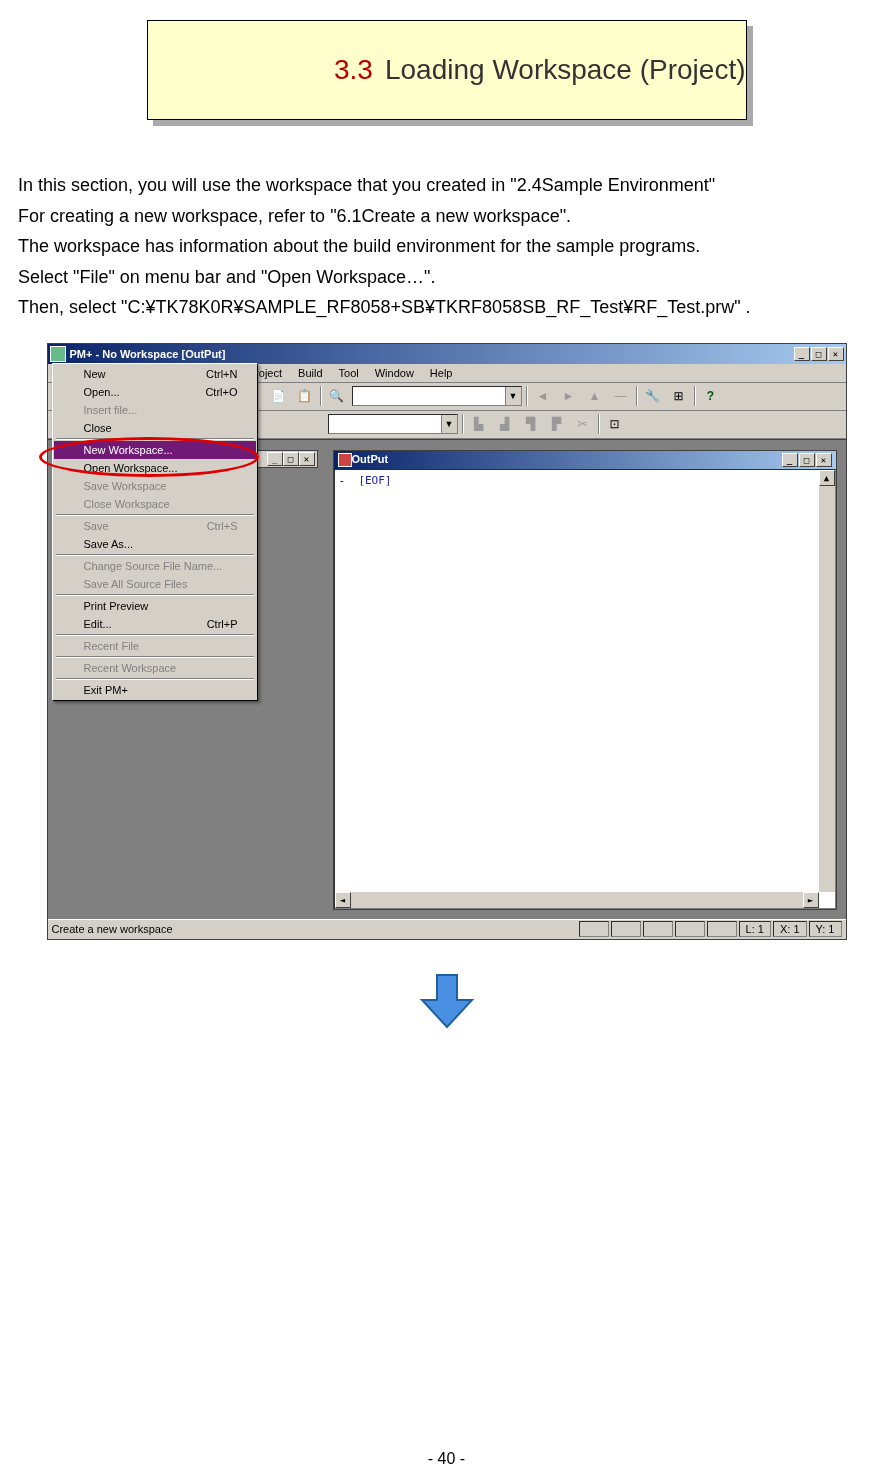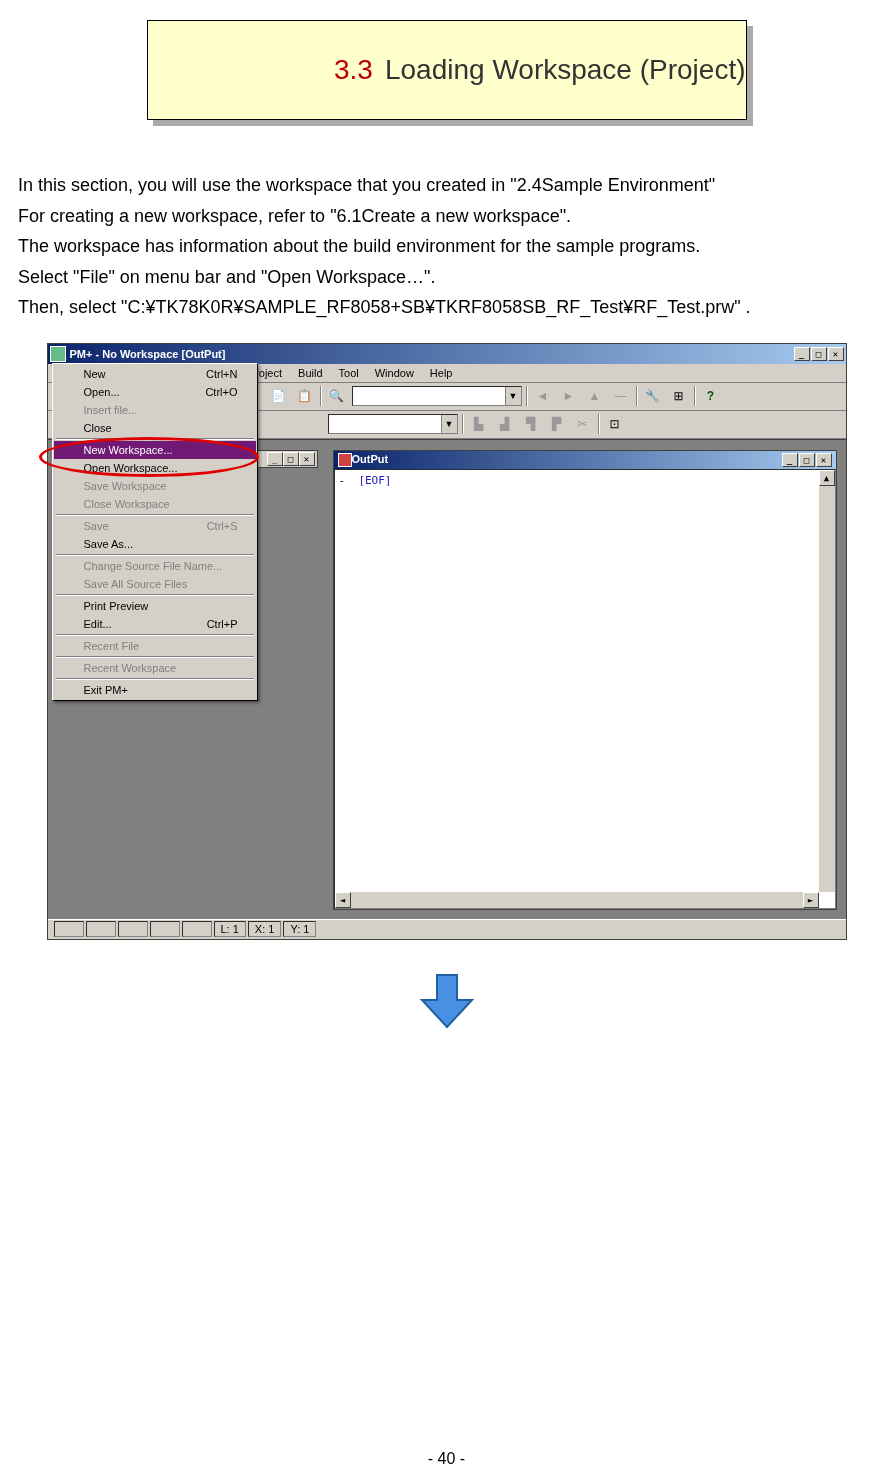--- a/index.html
+++ b/index.html
@@ -466,20 +466,21 @@
             <div class="scroll-h">
               <div class="scroll-btn">◄</div>
               <div style="flex:1"></div>
               <div class="scroll-btn">►</div>
             </div>
           </div>
         </div>
       </div>
 
       <div class="statusbar">
+        <div class="status-left">Create a new workspace</div>
         <div class="status-cell empty"></div>
         <div class="status-cell empty"></div>
         <div class="status-cell empty"></div>
         <div class="status-cell empty"></div>
         <div class="status-cell empty"></div>
         <div class="status-cell">L: 1</div>
         <div class="status-cell">X: 1</div>
         <div class="status-cell">Y: 1</div>
       </div>
     </div>

